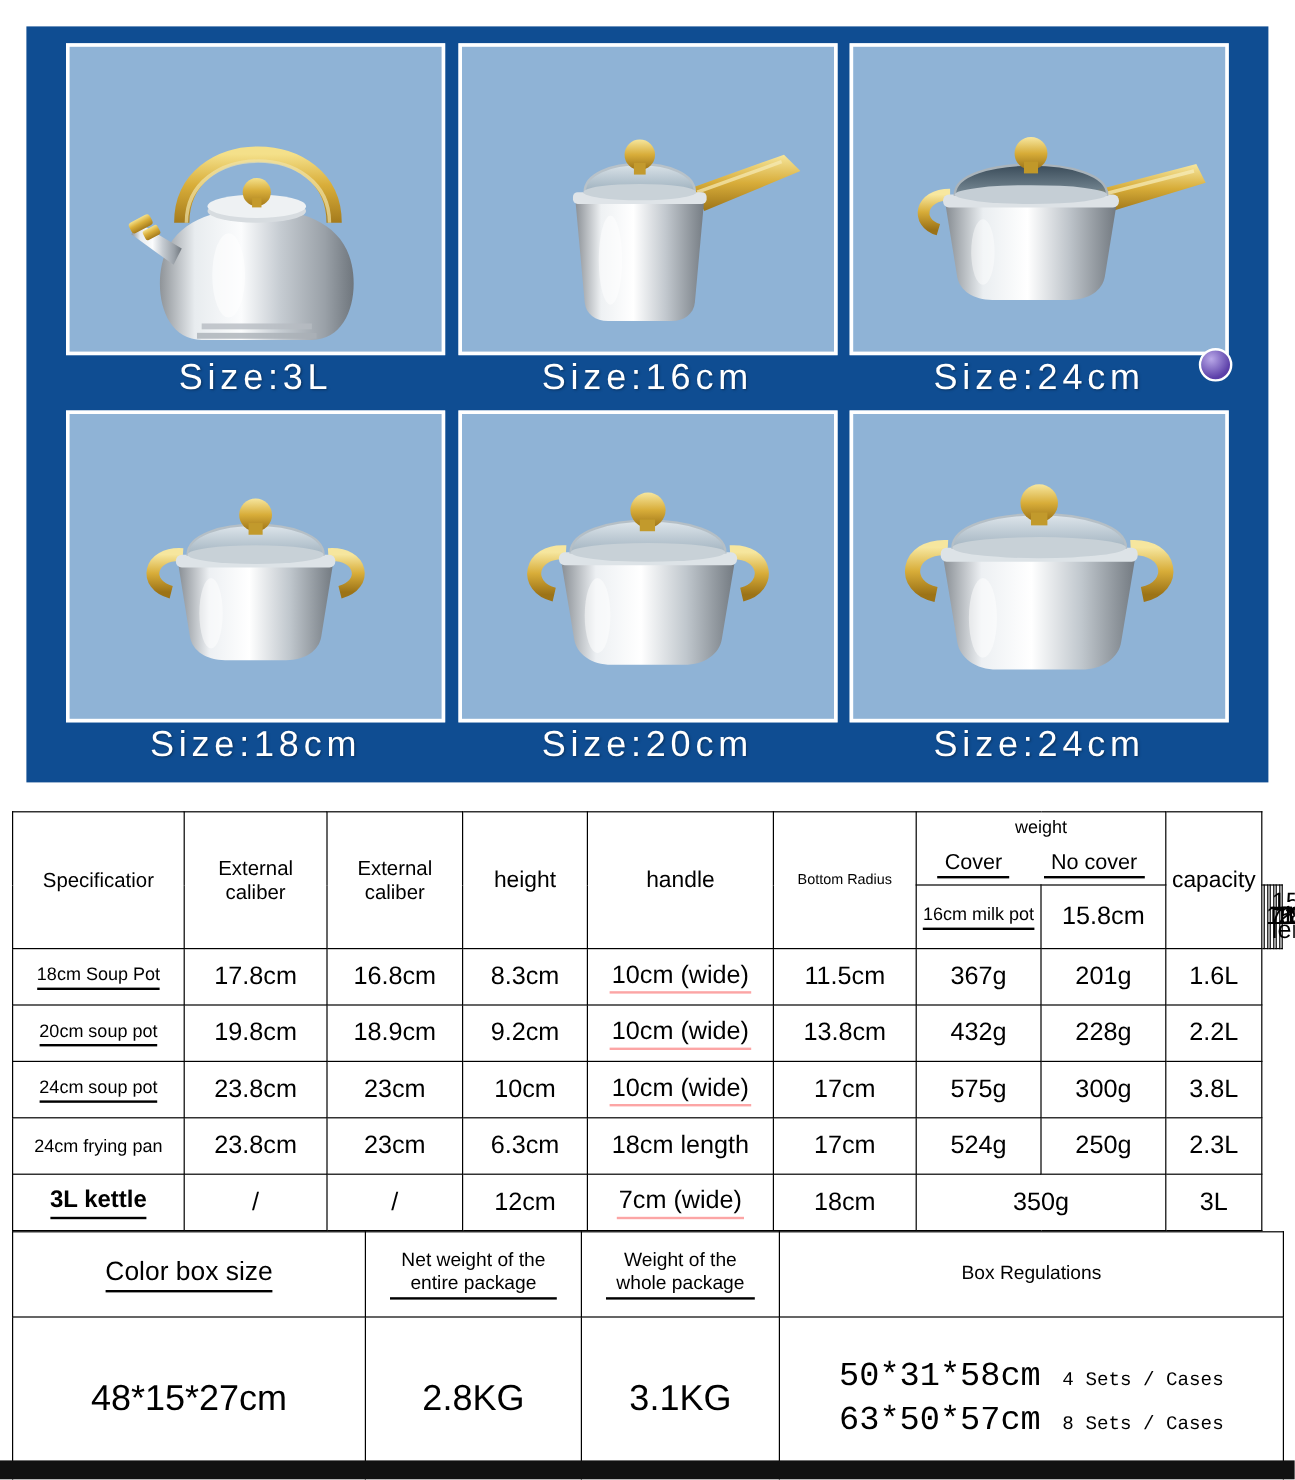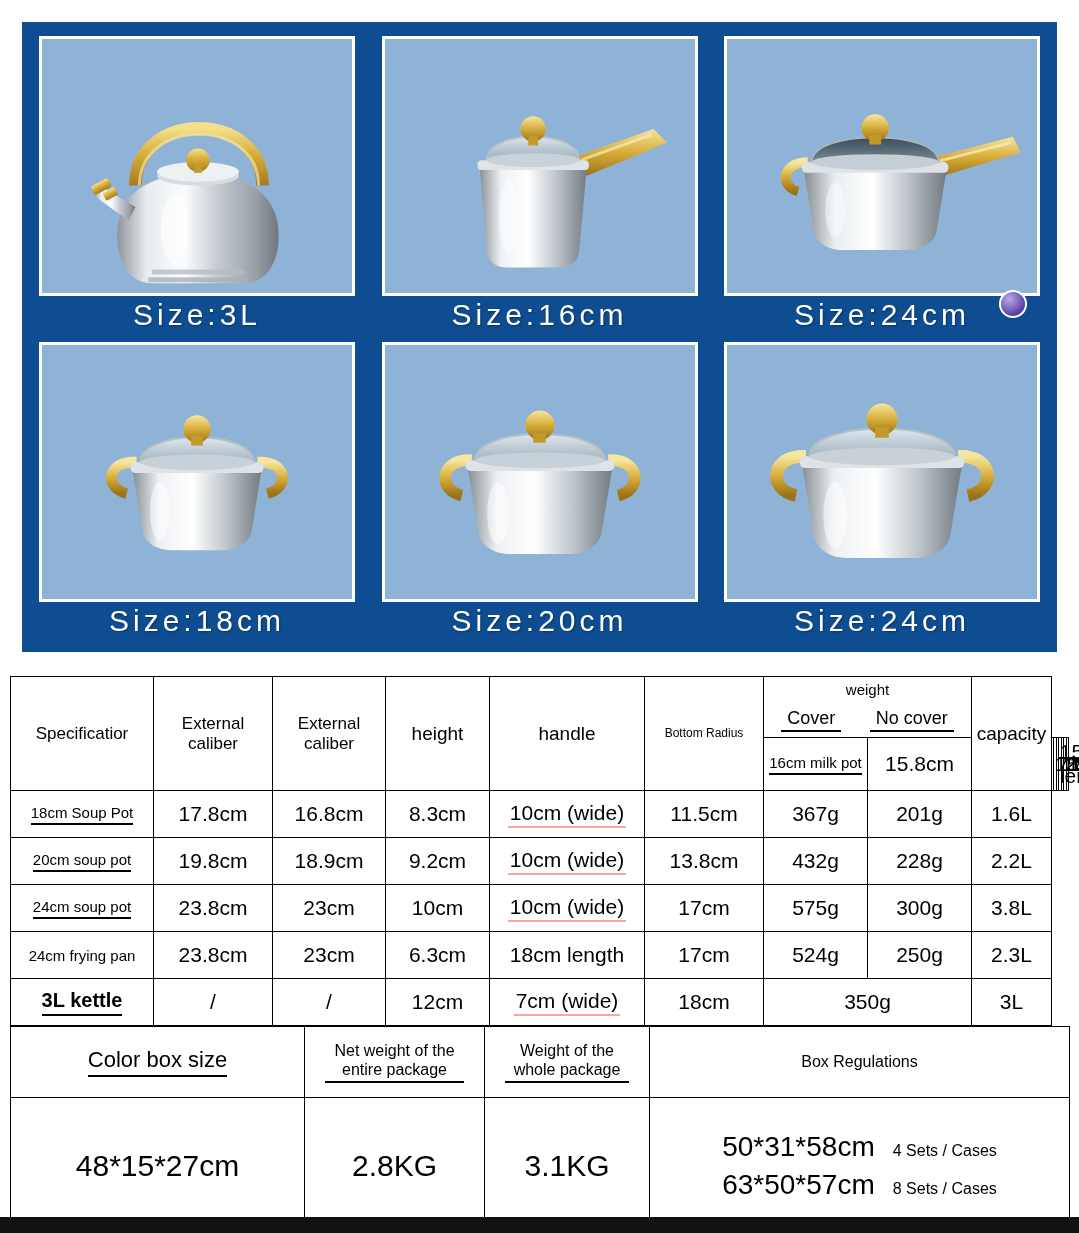--- a/index.html
+++ b/index.html
@@ -23,21 +23,21 @@
 
   
   .gallery {
     position: absolute;
     left: 22px;
     top: 22px;
     width: 1035px;
     height: 630px;
     background: #0f4d92;
     box-sizing: border-box;
-    padding: 14px 16px;
+    padding: 14px 32px;
   }
   .gallery-row {
     display: flex;
     justify-content: space-between;
     margin-bottom: 6px;
   }
   .cell {
     width: 318px;
     display: flex;
     flex-direction: column;
@@ -178,20 +178,21 @@
     display: flex;
     flex-direction: column;
     gap: 6px;
     align-items: center;
     justify-content: center;
   }
   .box-reg-line {
     display: flex;
     align-items: baseline;
     gap: 18px;
+    font-family: Liberation Mono, monospace;
   }
   .box-reg-line .dim { font-size: 28px; }
   .box-reg-line .sets { font-size: 16px; }
 
   
   .bottom-strip {
     position: absolute;
     left: 0;
     bottom: 0;
     width: 1079px;

